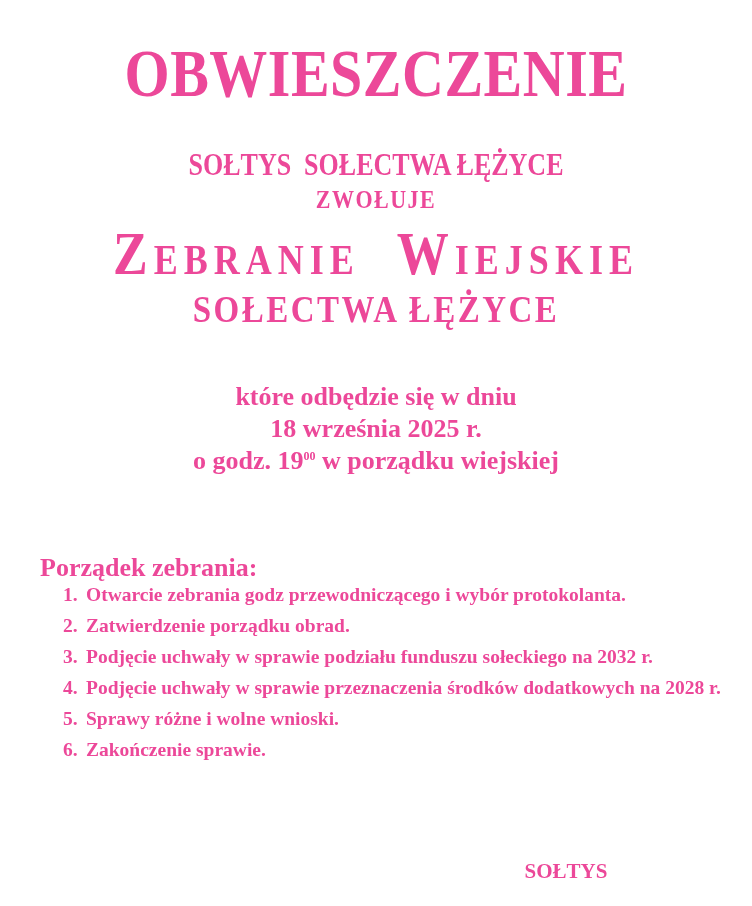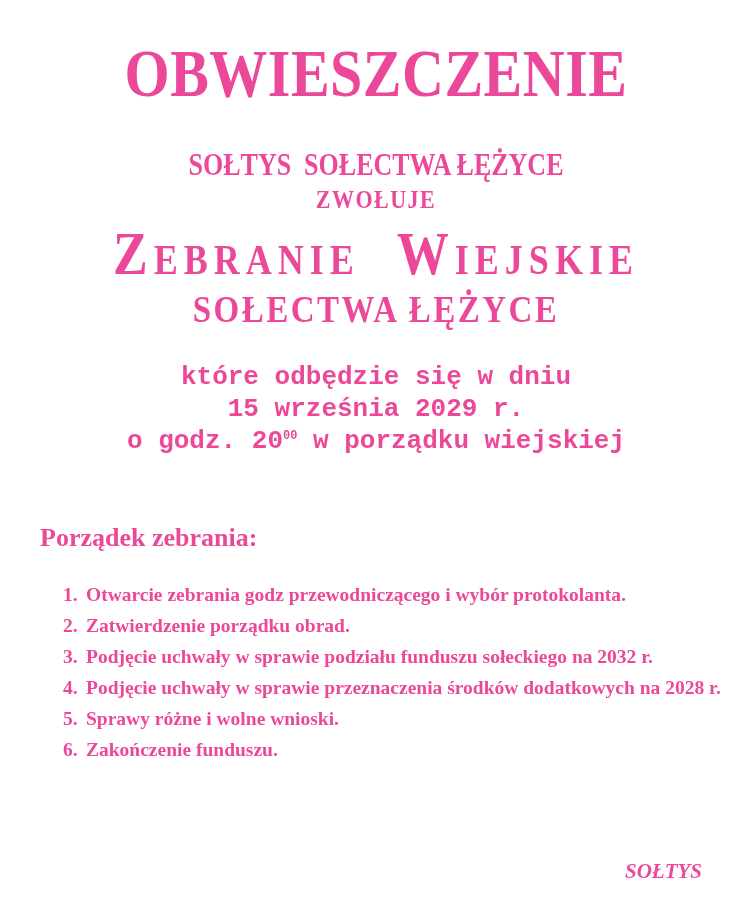--- a/index.html
+++ b/index.html
@@ -28,70 +28,70 @@
   .event-name{
     top:198px;font-size:52px;font-weight:bold;font-variant:small-caps;
     letter-spacing:6px;white-space:pre;
     transform:scaleY(1.18);transform-origin:50% 0;
   }
   .event-scope{
     top:266px;font-size:33px;font-weight:bold;letter-spacing:2.5px;
     transform:scaleY(1.15);transform-origin:50% 0;
   }
   .when{
-    top:336px;font-size:26px;font-weight:bold;line-height:32px;font-family:Liberation Mono, monospace;
+    top:356px;font-size:26px;font-weight:bold;line-height:32px;
   }
   .when .sup{
     font-size:12px;vertical-align:9px;line-height:0;font-weight:bold;
   }
   .when .post{white-space:pre;}
   .agenda-heading{
-    position:absolute;left:40px;top:500px;
+    position:absolute;left:40px;top:530px;
     font-size:26px;font-weight:bold;line-height:1;text-align:right;
   }
   .agenda-list{
     position:absolute;left:0;top:558px;right:0;
     margin:0;padding:0;list-style:none;
   }
   .agenda-list li{
     position:relative;
     padding-left:86px;
     height:24px;margin-bottom:7px;
     font-size:19.5px;line-height:24px;font-weight:bold;
     white-space:nowrap;
   }
   .agenda-list .num{
     position:absolute;left:63px;top:0;
   }
   .signature{
     position:absolute;left:430px;top:836px;width:272px;
-    text-align:right;
-    font-weight:bold;font-style:italic;font-size:21px;line-height:21px;
+    text-align:center;
+    font-weight:bold;font-size:21px;line-height:21px;
   }
   .signature .name{display:block;margin-top:14px;}
 </style>
 </head>
 <body>
 
 <div class="page">
 
   <div class="centered doc-title">OBWIESZCZENIE</div>
 
   <div class="centered convener">SOŁTYS  SOŁECTWA ŁĘŻYCE</div>
 
   <div class="centered action">ZWOŁUJE</div>
 
   <div class="centered event-name">Zebranie  Wiejskie</div>
 
   <div class="centered event-scope">SOŁECTWA ŁĘŻYCE</div>
 
   <div class="centered when">
     <div>które odbędzie się w dniu</div>
-    <div>15 września 2029 r.</div>
-    <div><span>o godz. 20</span><span class="sup">00</span><span class="post"> w porządku wiejskiej</span></div>
+    <div>18 września 2025 r.</div>
+    <div><span>o godz. 19</span><span class="sup">00</span><span class="post"> w porządku wiejskiej</span></div>
   </div>
 
   <div class="agenda-heading">Porządek zebrania:</div>
 
   <ol class="agenda-list">
     <li>
       <span class="num">1.</span>
       <span class="txt">Otwarcie zebrania godz przewodniczącego i wybór protokolanta.</span>
     </li>
     <li>
@@ -105,21 +105,21 @@
     <li>
       <span class="num">4.</span>
       <span class="txt">Podjęcie uchwały w sprawie przeznaczenia środków dodatkowych na 2028 r.</span>
     </li>
     <li>
       <span class="num">5.</span>
       <span class="txt">Sprawy różne i wolne wnioski.</span>
     </li>
     <li>
       <span class="num">6.</span>
-      <span class="txt">Zakończenie funduszu.</span>
+      <span class="txt">Zakończenie sprawie.</span>
     </li>
   </ol>
 
   <div class="signature">
     <span>SOŁTYS</span>
   </div>
 
 </div>
 
 </body></html>

